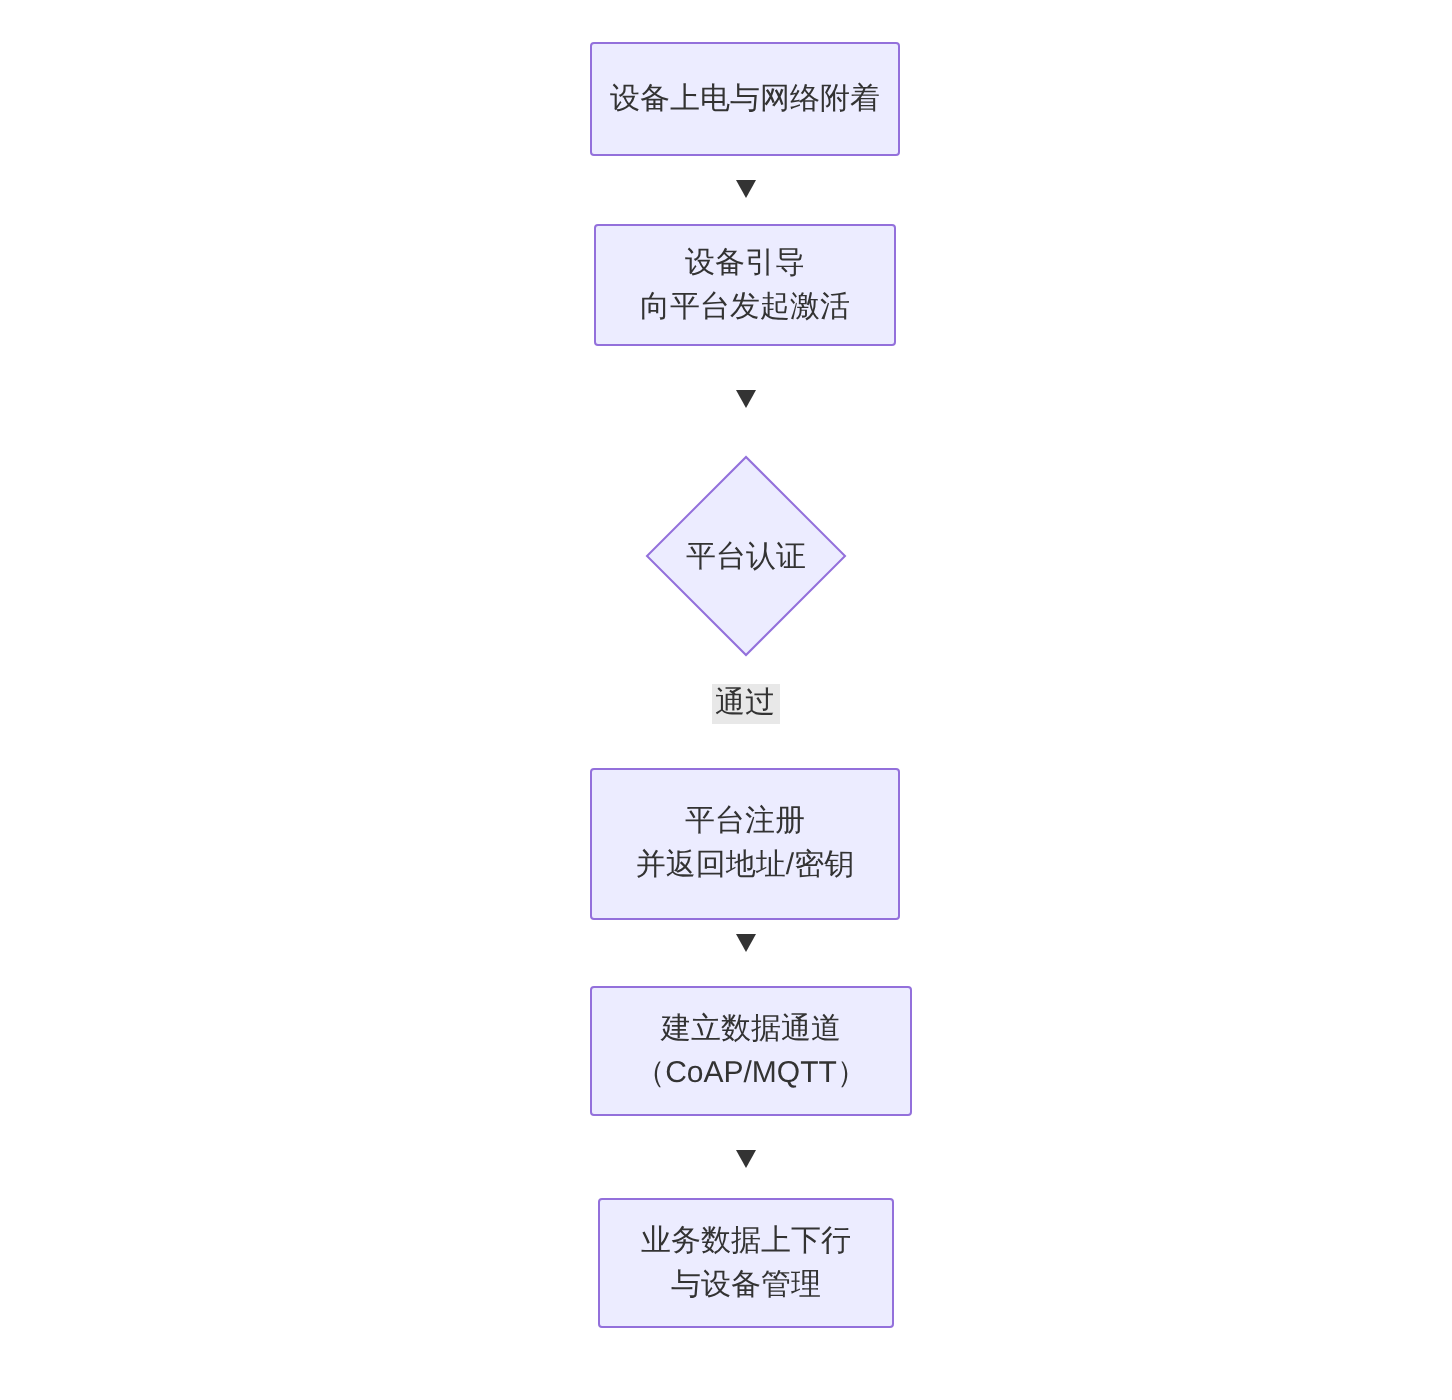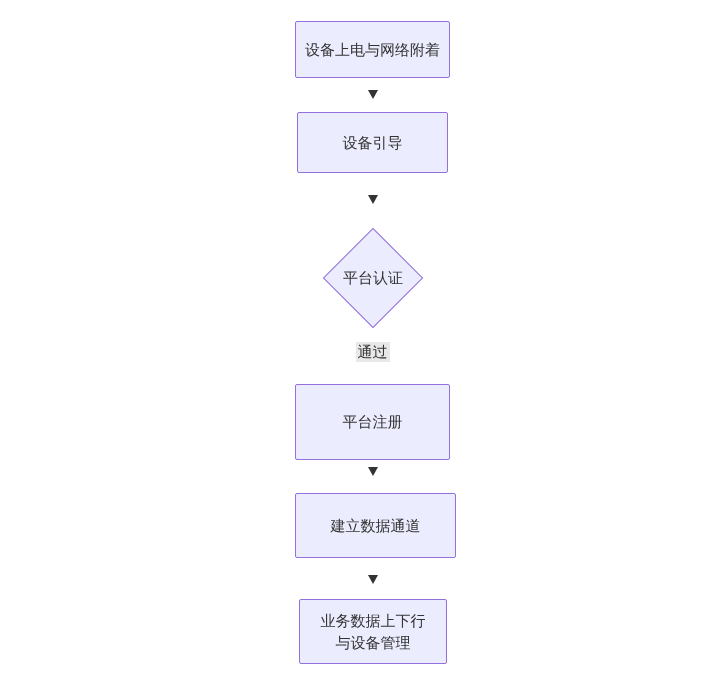--- a/index.html
+++ b/index.html
@@ -92,49 +92,52 @@
     <span>设备上电与网络附着</span>
   </div>
 
   <div class="edge" style="top:78px; height:34px;">
     <div class="edge-line"></div>
     <div class="edge-head"></div>
   </div>
 
   <div class="rect-node" style="left:297px; top:112px; width:151px; height:61px;">
     <span>设备引导</span>
+    <span>向平台发起激活</span>
   </div>
 
   <div class="edge" style="top:178px; height:44px;">
     <div class="edge-line"></div>
     <div class="edge-head"></div>
   </div>
 
   <div class="diamond-wrap" style="left:323px; top:228px; width:100px; height:100px;">
     <div class="diamond-shape"></div>
     <div class="diamond-label">平台认证</div>
   </div>
 
   <div class="edge" style="top:322px; height:62px;">
     <div class="edge-line"></div>
     <div class="edge-head"></div>
     <span class="edge-label" style="top:20px;">通过</span>
   </div>
 
   <div class="rect-node" style="left:295px; top:384px; width:155px; height:76px;">
     <span>平台注册</span>
+    <span>并返回地址/密钥</span>
   </div>
 
   <div class="edge" style="top:450px; height:43px;">
     <div class="edge-line"></div>
     <div class="edge-head"></div>
   </div>
 
   <div class="rect-node" style="left:295px; top:493px; width:161px; height:65px;text-align:right;">
     <span>建立数据通道</span>
+    <span>（CoAP/MQTT）</span>
   </div>
 
   <div class="edge" style="top:558px; height:43px;">
     <div class="edge-line"></div>
     <div class="edge-head"></div>
   </div>
 
   <div class="rect-node" style="left:299px; top:599px; width:148px; height:65px;">
     <span>业务数据上下行</span>
     <span>与设备管理</span>

